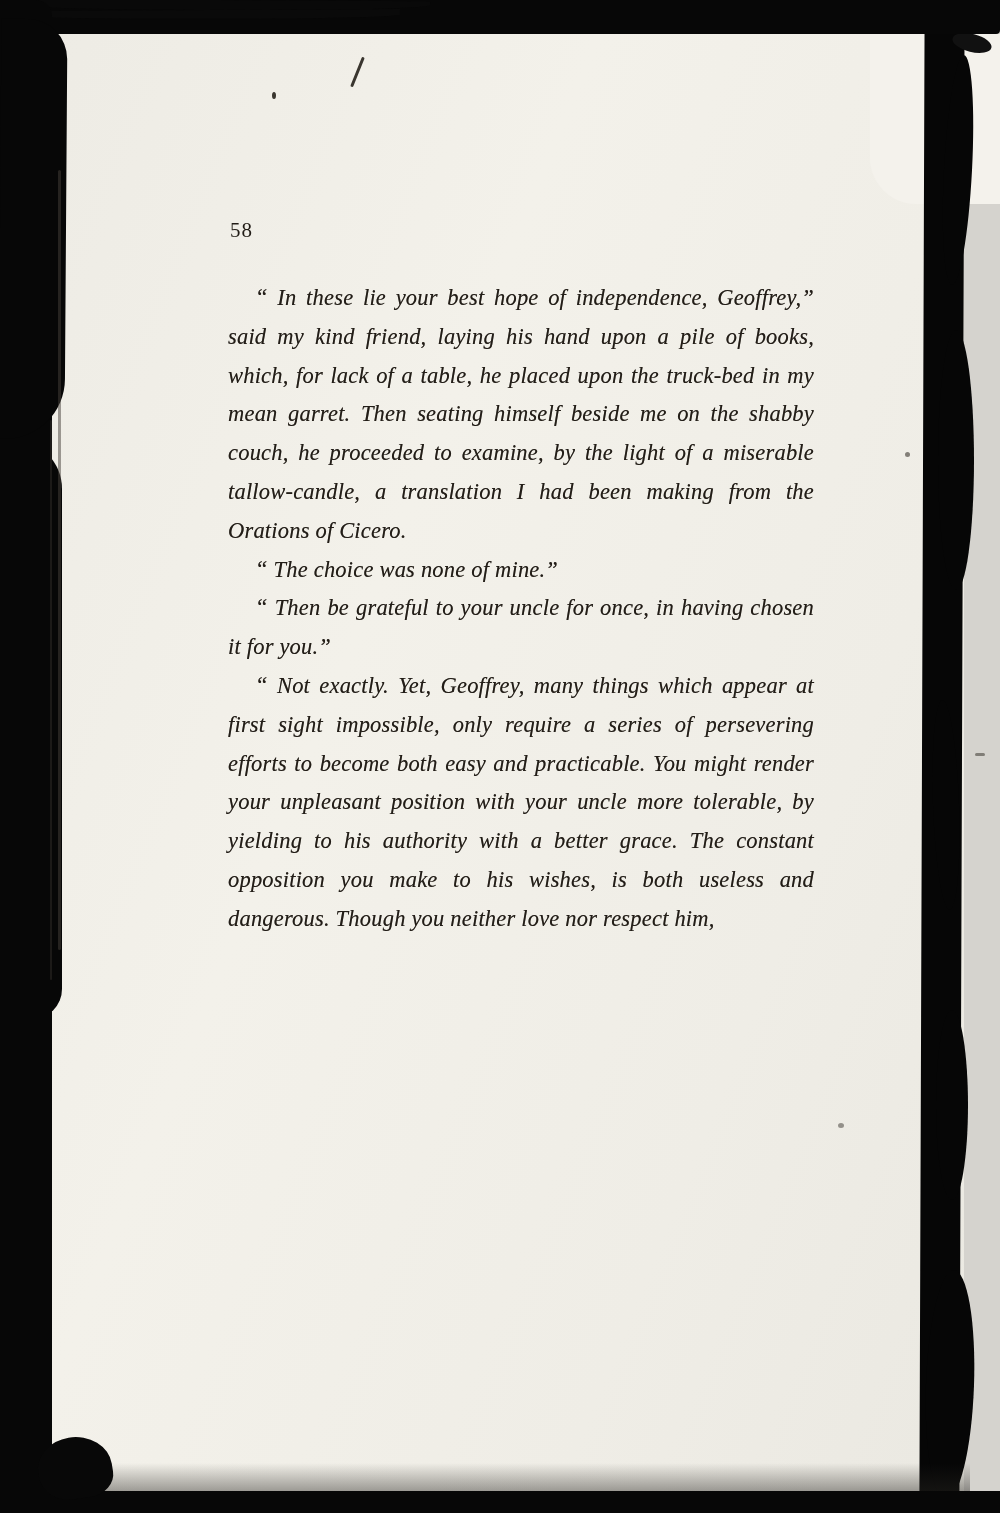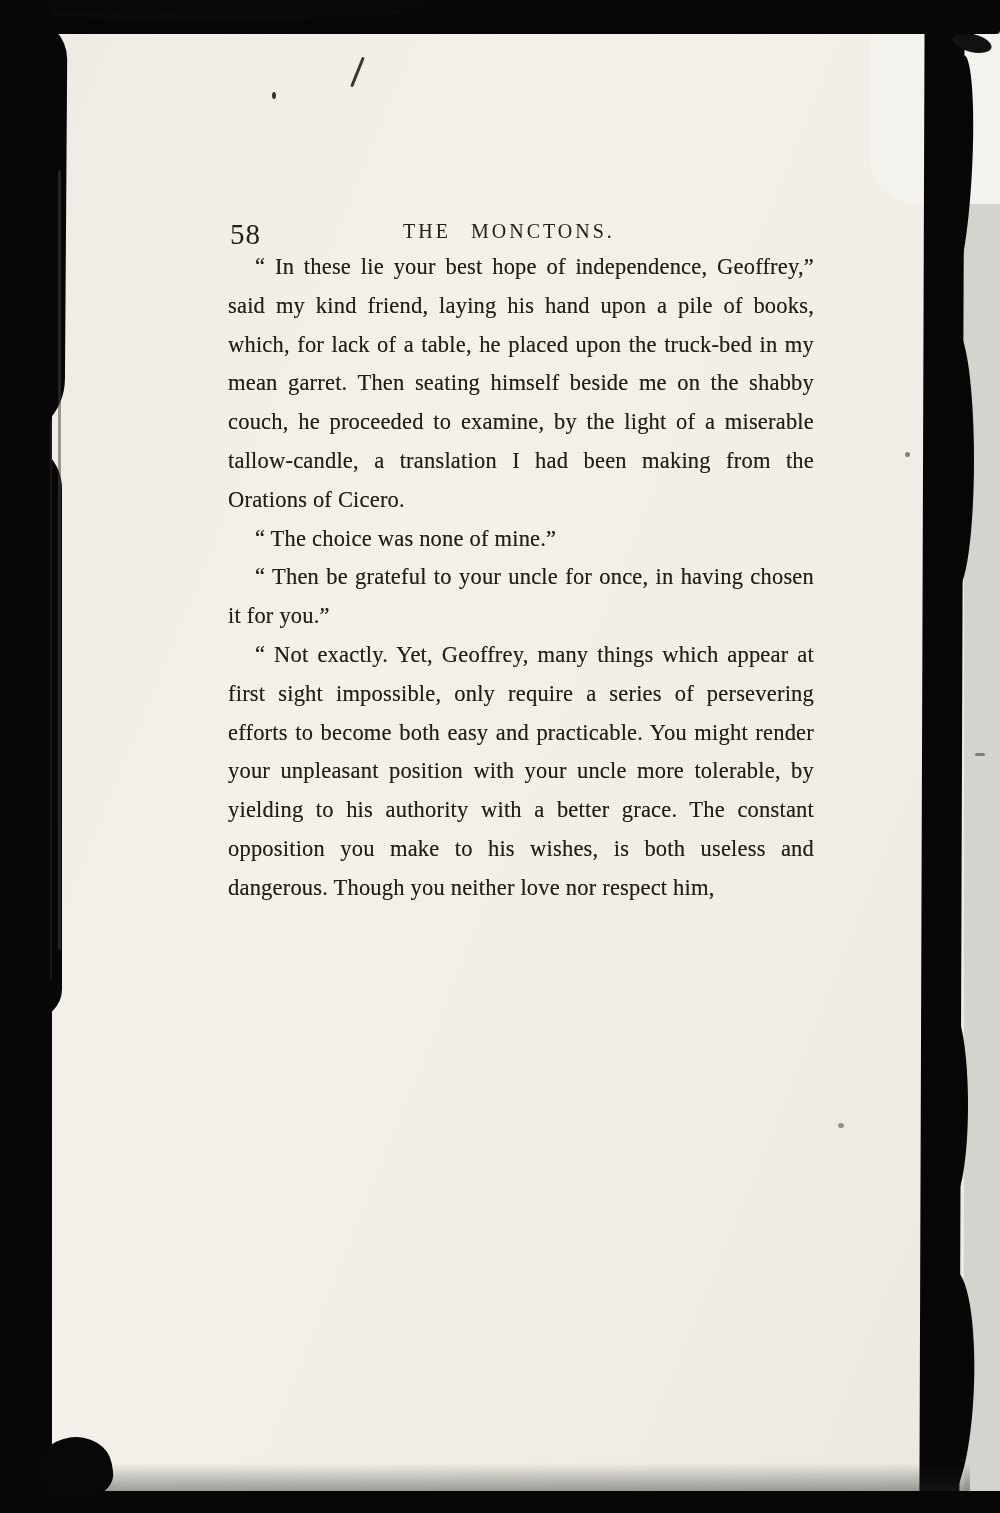--- a/index.html
+++ b/index.html
@@ -59,37 +59,36 @@
   .mark-slash { left: 356px; top: 56px; width: 3px; height: 32px;
                 transform: rotate(22deg); border-radius: 2px; }
   .mark-comma { left: 272px; top: 92px; width: 4px; height: 7px; border-radius: 50%; }
   .mark-dot1  { left: 905px; top: 452px; width: 5px; height: 5px; border-radius: 50%; opacity: .6; }
   .mark-dot2  { left: 838px; top: 1123px; width: 6px; height: 5px; border-radius: 50%; opacity: .5; }
   .mark-dot3  { left: 975px; top: 753px; width: 10px; height: 3px; border-radius: 2px; opacity: .55; }
 
   
   .text-block { position: absolute; left: 228px; top: 216px; width: 586px; color: #221d17; }
   .header-row { position: relative; height: 32px; }
-  .page-number { position: absolute; left: 2px; top: 2px; font-size: 29px; letter-spacing: 1px; }
+  .page-number { position: absolute; left: 2px; top: 2px; font-size: 21px; letter-spacing: 1px; }
   .running-title { position: absolute; left: 0; right: 24px; top: 4px; text-align: center;
                    font-size: 20px; letter-spacing: 3px; word-spacing: 12px; }
-  .body-text { font-size: 22.5px; line-height: 38.8px;
+  .body-text { margin-top: 31px; font-size: 22.5px; line-height: 38.8px;
                text-align: justify; letter-spacing: .2px;
-               text-shadow: 0 0 .5px rgba(45,40,34,.55); }
+               text-shadow: 0 0 .5px rgba(45,40,34,.55); font-style: italic; }
   .body-text p { margin: 0; text-indent: 27px; }
 </style>
 </head>
 <body>
 
 <div class="scan">
 
   <div class="text-block">
     <div class="header-row">
       <span class="page-number">58</span>
-      <span class="running-title">THE MONCTONS.</span>
     </div>
     <div class="body-text">
       <p>“ In these lie your best hope of independence, Geoffrey,” said my kind friend, laying his hand upon a pile of books, which, for lack of a table, he placed upon the truck-bed in my mean garret. Then seating himself beside me on the shabby couch, he proceeded to examine, by the light of a miserable tallow-candle, a translation I had been making from the Orations of Cicero.</p>
       <p>“ The choice was none of mine.”</p>
       <p>“ Then be grateful to your uncle for once, in having chosen it for you.”</p>
       <p>“ Not exactly. Yet, Geoffrey, many things which appear at first sight impossible, only require a series of persevering efforts to become both easy and practicable. You might render your unpleasant position with your uncle more tolerable, by yielding to his authority with a better grace. The constant opposition you make to his wishes, is both useless and dangerous. Though you neither love nor respect him,</p>
     </div>
   </div>
 
   <div class="right-gray"></div>

